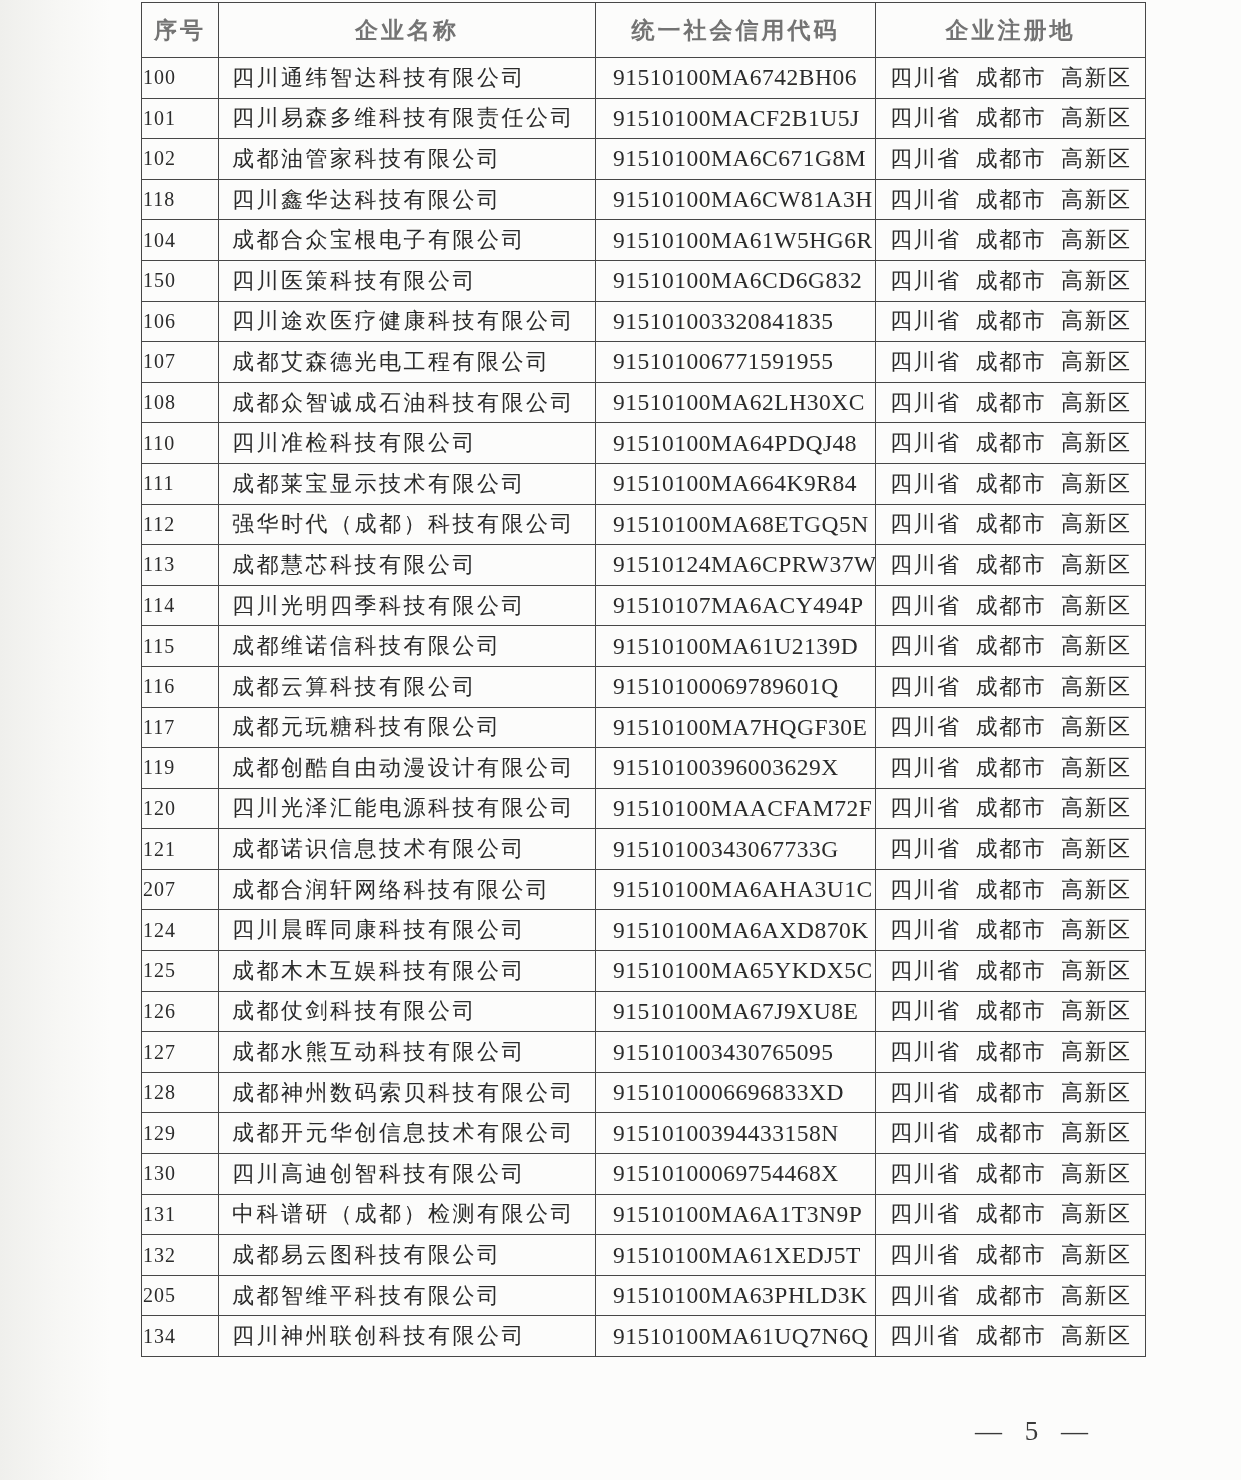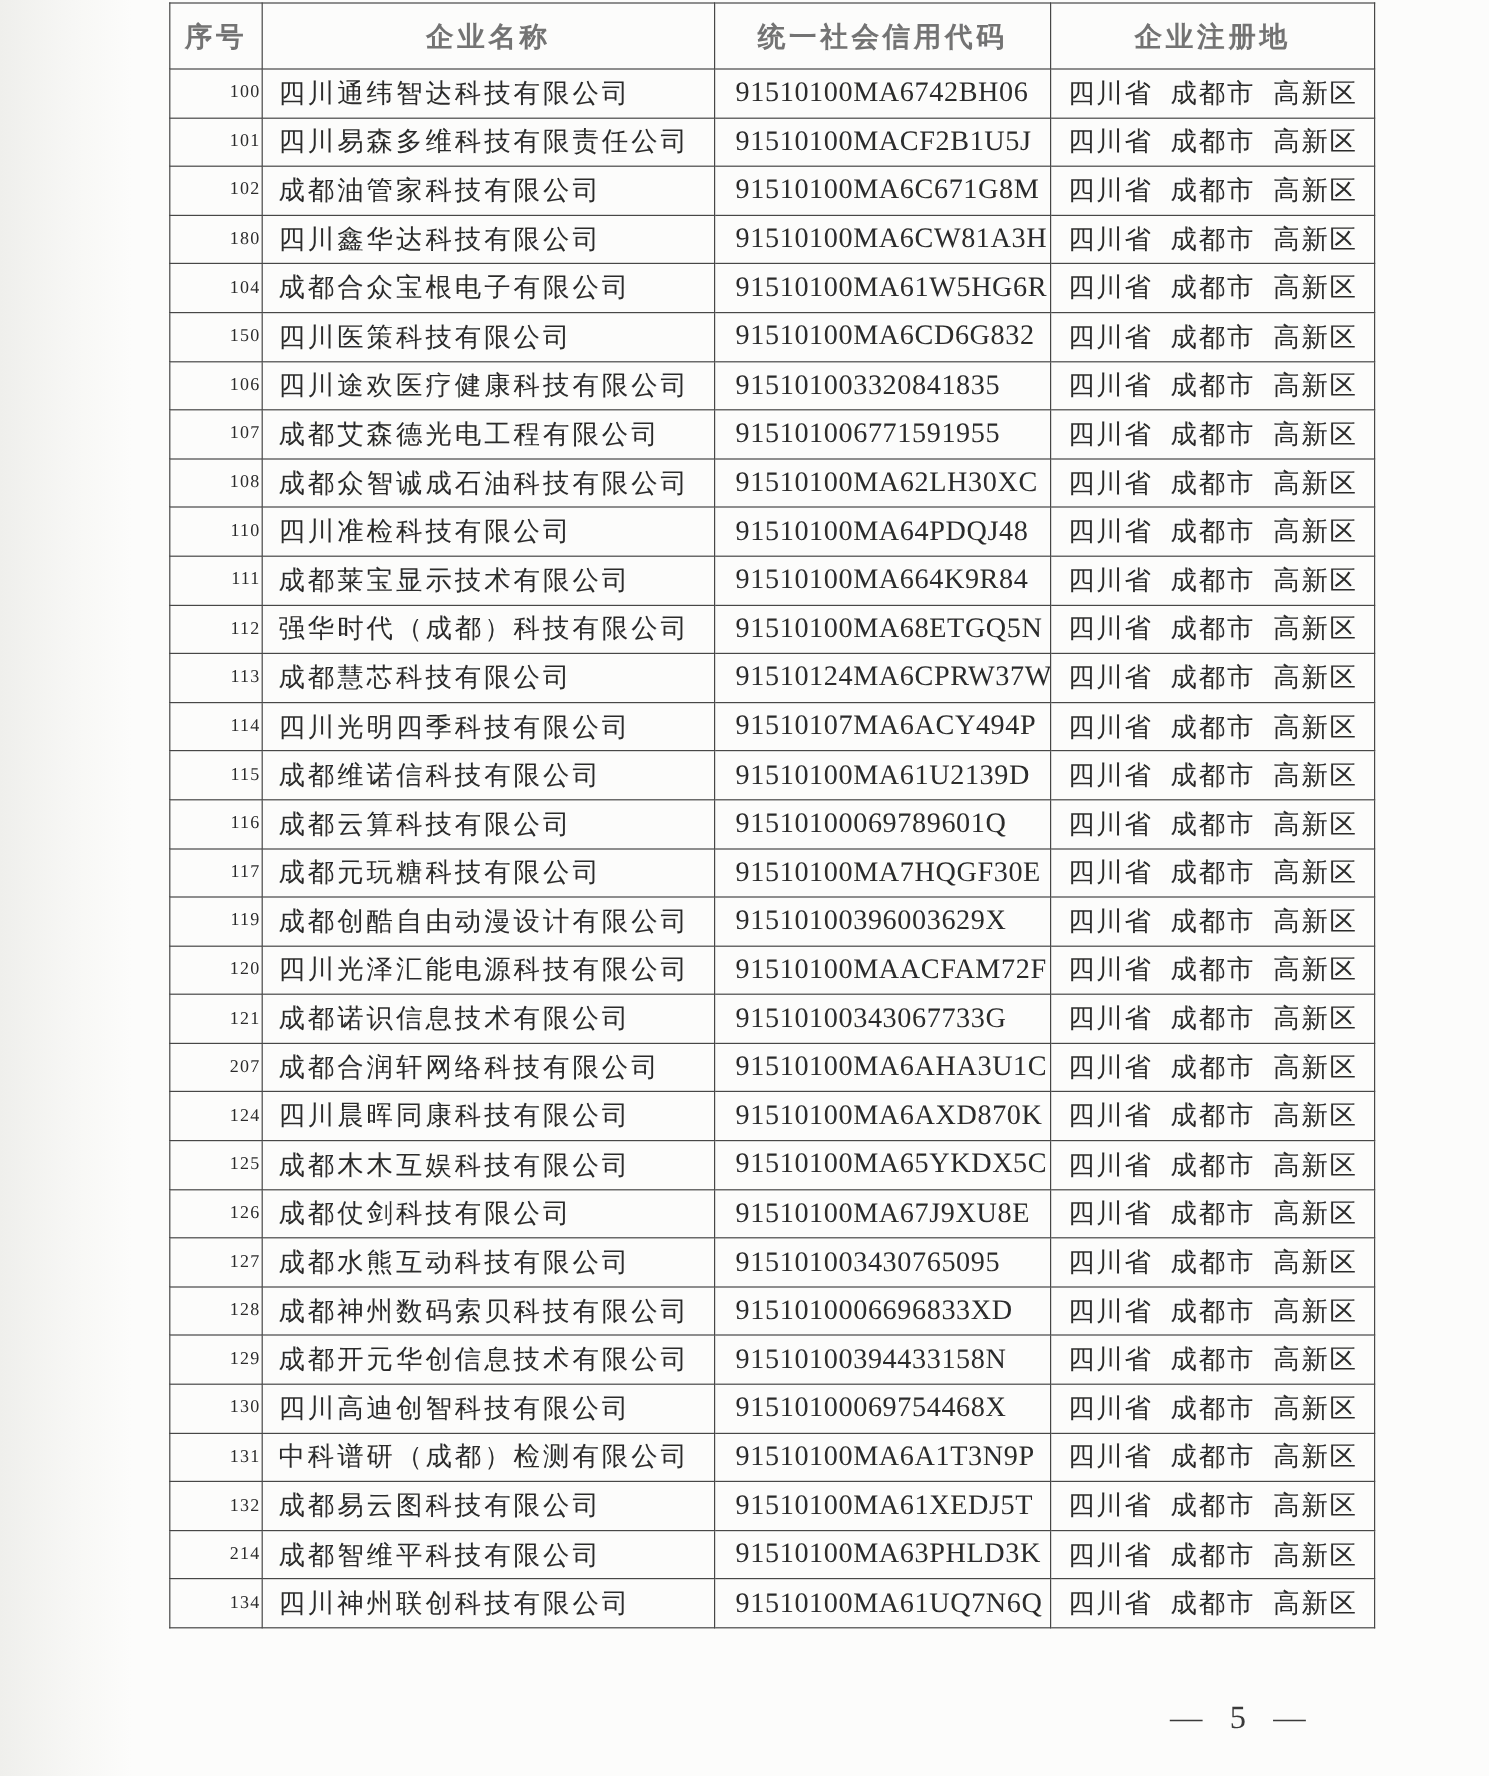--- a/index.html
+++ b/index.html
@@ -48,22 +48,22 @@
     letter-spacing: 3px;
     text-align: center;
     color: #737373;
   }
   .doc-table td {
     height: 37.6px;
     font-size: 22px;
     vertical-align: middle;
   }
   td.cell-no {
-    text-align: right;
-    font-size: 15px;
+    text-align: left;
+    font-size: 20px;
     letter-spacing: 1px;
     margin-top: 36px;
   }
   td.cell-name {
     padding-left: 13px;
     letter-spacing: 2.5px;
     font-family: Liberation Mono, monospace;
   }
   td.cell-code {
     padding-left: 17px;
@@ -117,21 +117,21 @@
     <td class="cell-code">91510100MACF2B1U5J</td>
     <td class="cell-loc">四川省 成都市 高新区</td>
   </tr>
       <tr>
     <td class="cell-no">102</td>
     <td class="cell-name">成都油管家科技有限公司</td>
     <td class="cell-code">91510100MA6C671G8M</td>
     <td class="cell-loc">四川省 成都市 高新区</td>
   </tr>
       <tr>
-    <td class="cell-no">180</td>
+    <td class="cell-no">118</td>
     <td class="cell-name">四川鑫华达科技有限公司</td>
     <td class="cell-code">91510100MA6CW81A3H</td>
     <td class="cell-loc">四川省 成都市 高新区</td>
   </tr>
       <tr>
     <td class="cell-no">104</td>
     <td class="cell-name">成都合众宝根电子有限公司</td>
     <td class="cell-code">91510100MA61W5HG6R</td>
     <td class="cell-loc">四川省 成都市 高新区</td>
   </tr>
@@ -279,21 +279,21 @@
     <td class="cell-code">91510100MA6A1T3N9P</td>
     <td class="cell-loc">四川省 成都市 高新区</td>
   </tr>
       <tr>
     <td class="cell-no">132</td>
     <td class="cell-name">成都易云图科技有限公司</td>
     <td class="cell-code">91510100MA61XEDJ5T</td>
     <td class="cell-loc">四川省 成都市 高新区</td>
   </tr>
       <tr>
-    <td class="cell-no">214</td>
+    <td class="cell-no">205</td>
     <td class="cell-name">成都智维平科技有限公司</td>
     <td class="cell-code">91510100MA63PHLD3K</td>
     <td class="cell-loc">四川省 成都市 高新区</td>
   </tr>
       <tr>
     <td class="cell-no">134</td>
     <td class="cell-name">四川神州联创科技有限公司</td>
     <td class="cell-code">91510100MA61UQ7N6Q</td>
     <td class="cell-loc">四川省 成都市 高新区</td>
   </tr>

